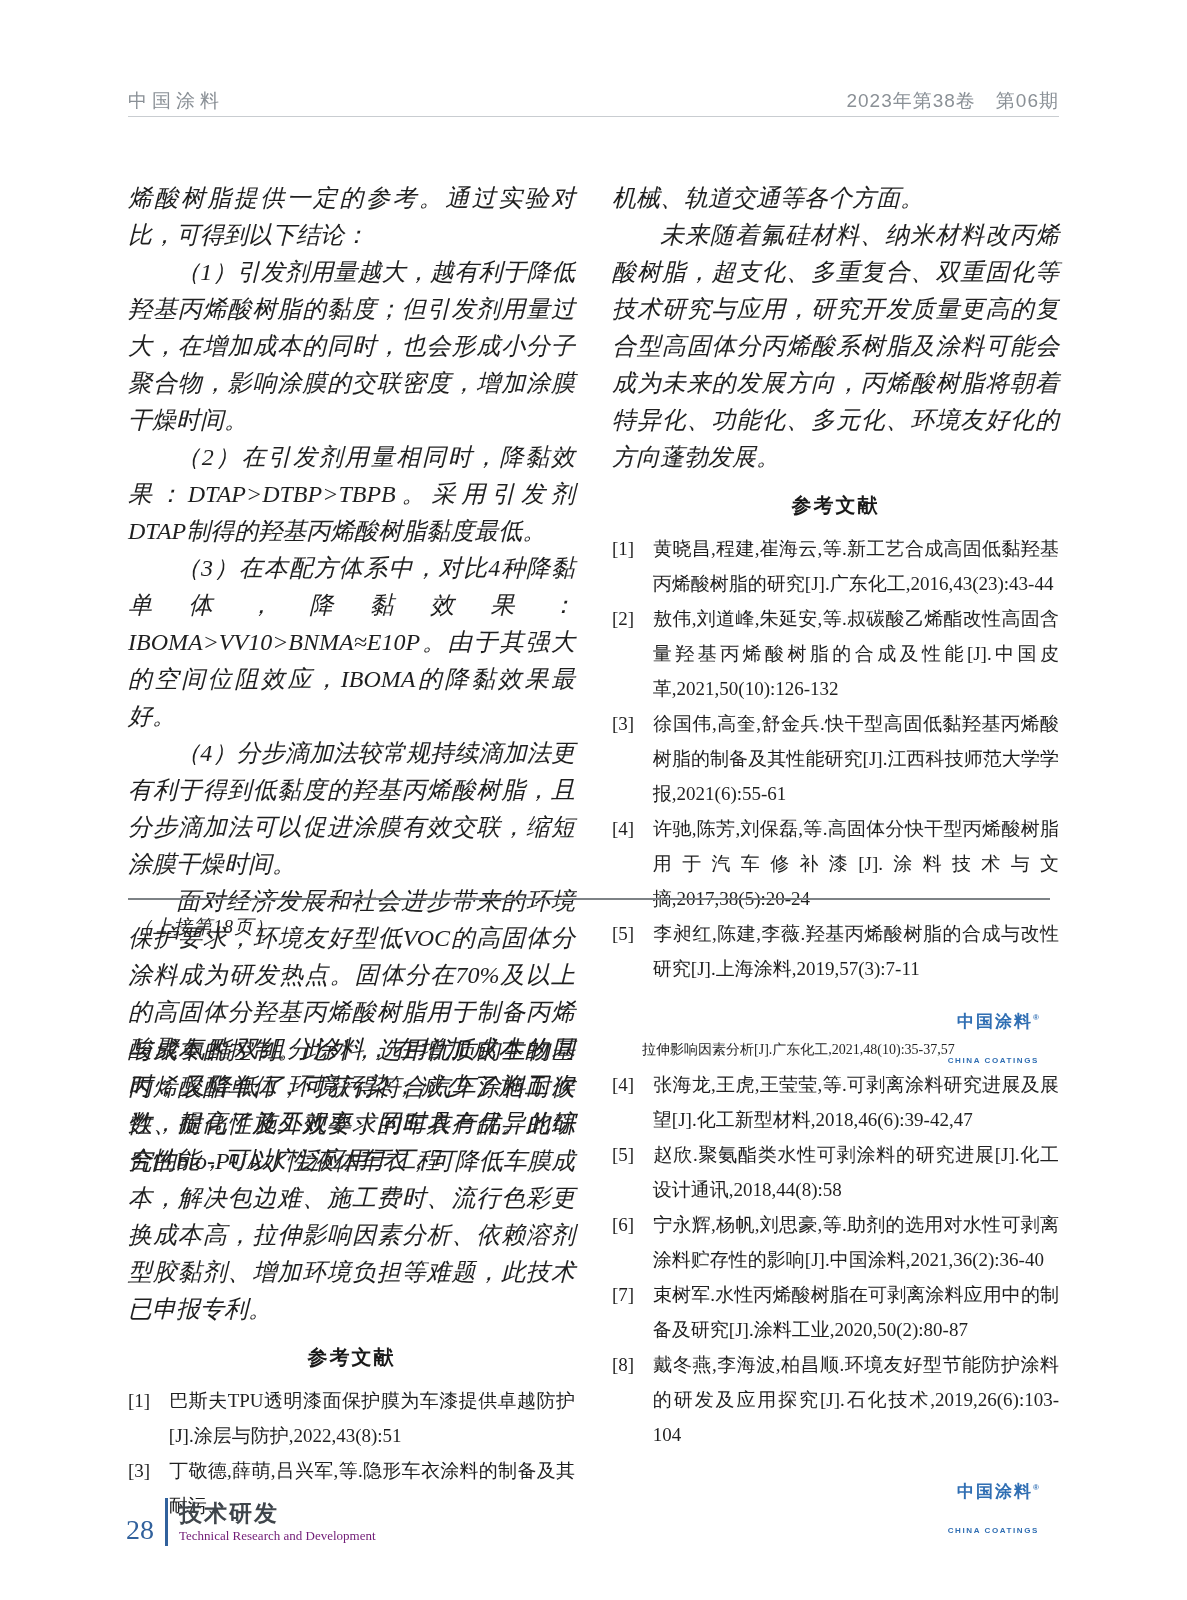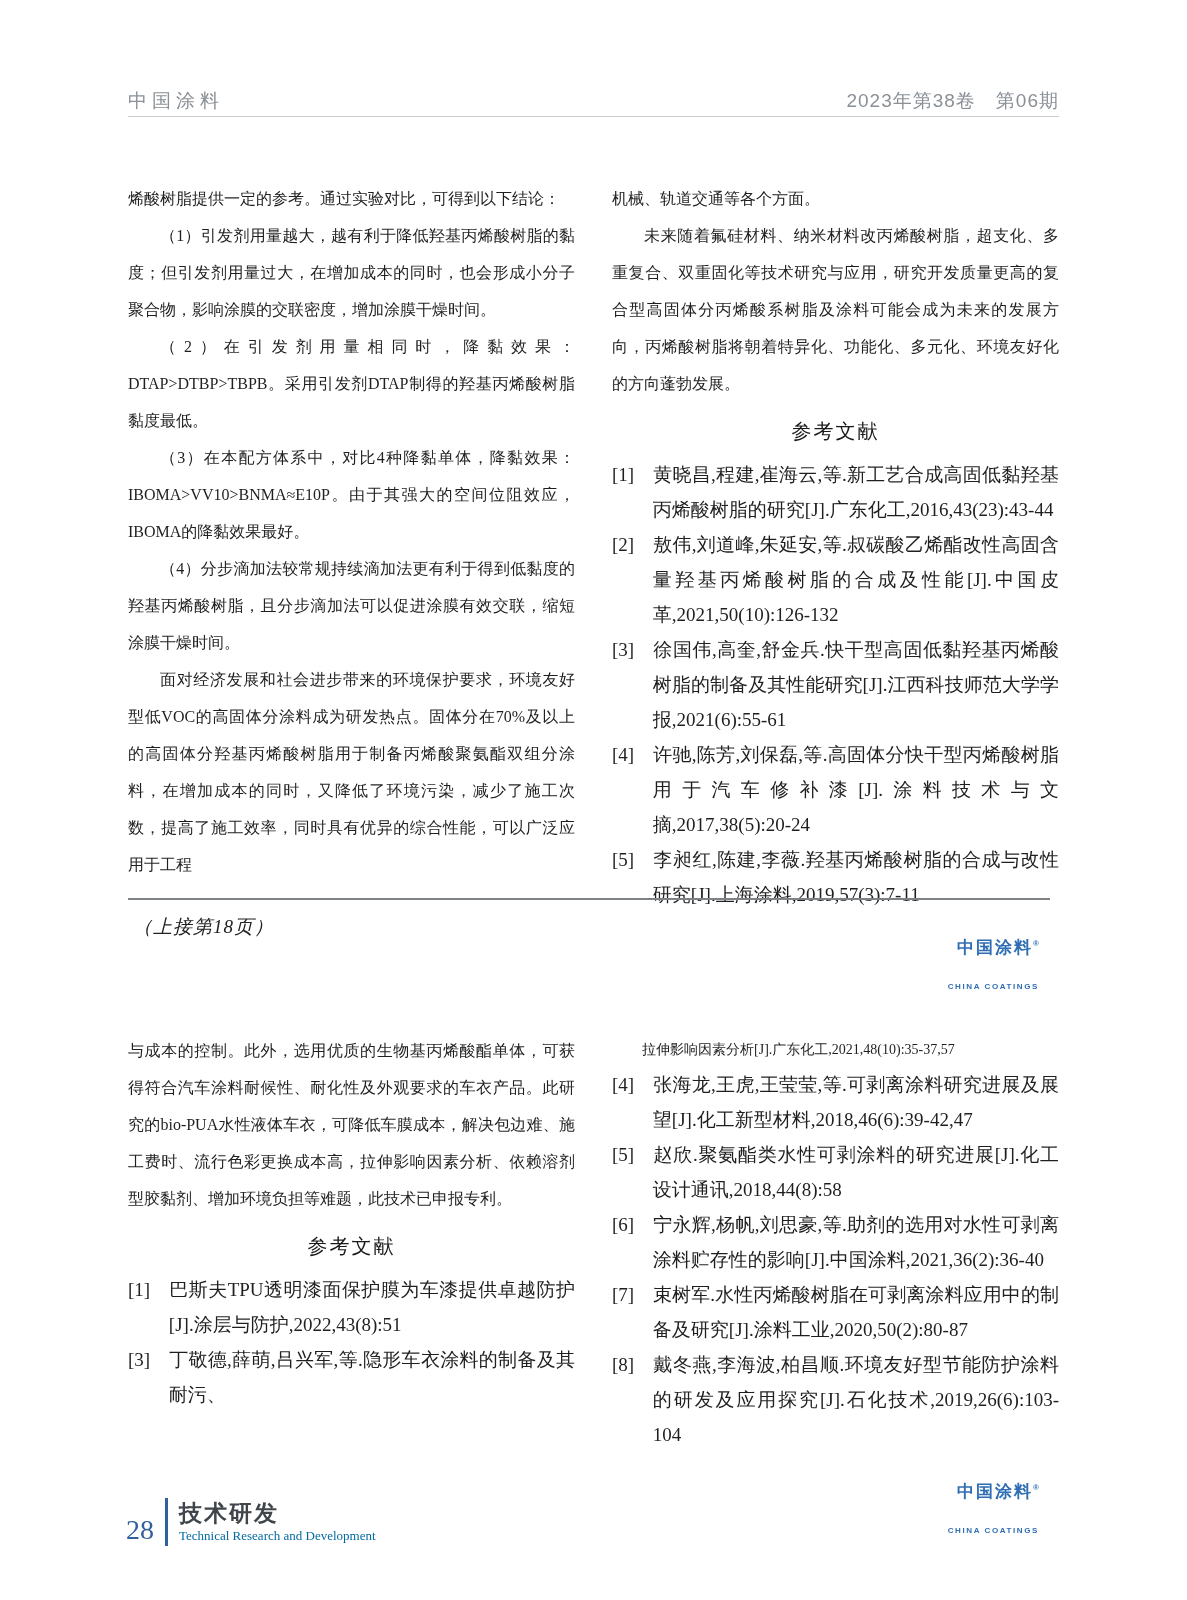--- a/index.html
+++ b/index.html
@@ -36,26 +36,26 @@
   .col-section {
     position: absolute;
     left: 128px;
     width: 931px;
     display: flex;
     gap: 37px;
   }
   .top-section { top: 172px; }
   .bottom-section { top: 1024px; }
   .col { width: 447px; }
-  .body-text { font-size: 16px; line-height: 37px; text-align: justify; }
+  .body-text { font-size: 24px; line-height: 37px; text-align: justify; font-style: italic; }
   p { margin: 0; }
   .indent { text-indent: 2em; }
   .refs-heading {
     font-family: "Liberation Sans", "DejaVu Sans", sans-serif;
-    font-weight: normal;
+    font-weight: bold;
     text-align: center;
     font-size: 20px;
     letter-spacing: 2px;
     margin: 16px 0 12px 0;
     color: #191919;
   }
   .ref {
     font-size: 19px;
     line-height: 35px;
     text-align: justify;
@@ -120,21 +120,21 @@
   .footer-cn {
     font-family: "Liberation Sans", "DejaVu Sans", sans-serif;
     font-weight: bold;
     font-size: 23px;
     color: #3f454b;
     letter-spacing: 2px;
     line-height: 1.15;
   }
   .footer-en {
     font-size: 13px;
-    color: #0369a1;
+    color: #701a75;
     font-family: "Liberation Serif", "DejaVu Serif", serif;
     margin-top: 2px;
   }
 </style>
 </head>
 <body>
 
 <div class="page">
 
   <div class="header">

